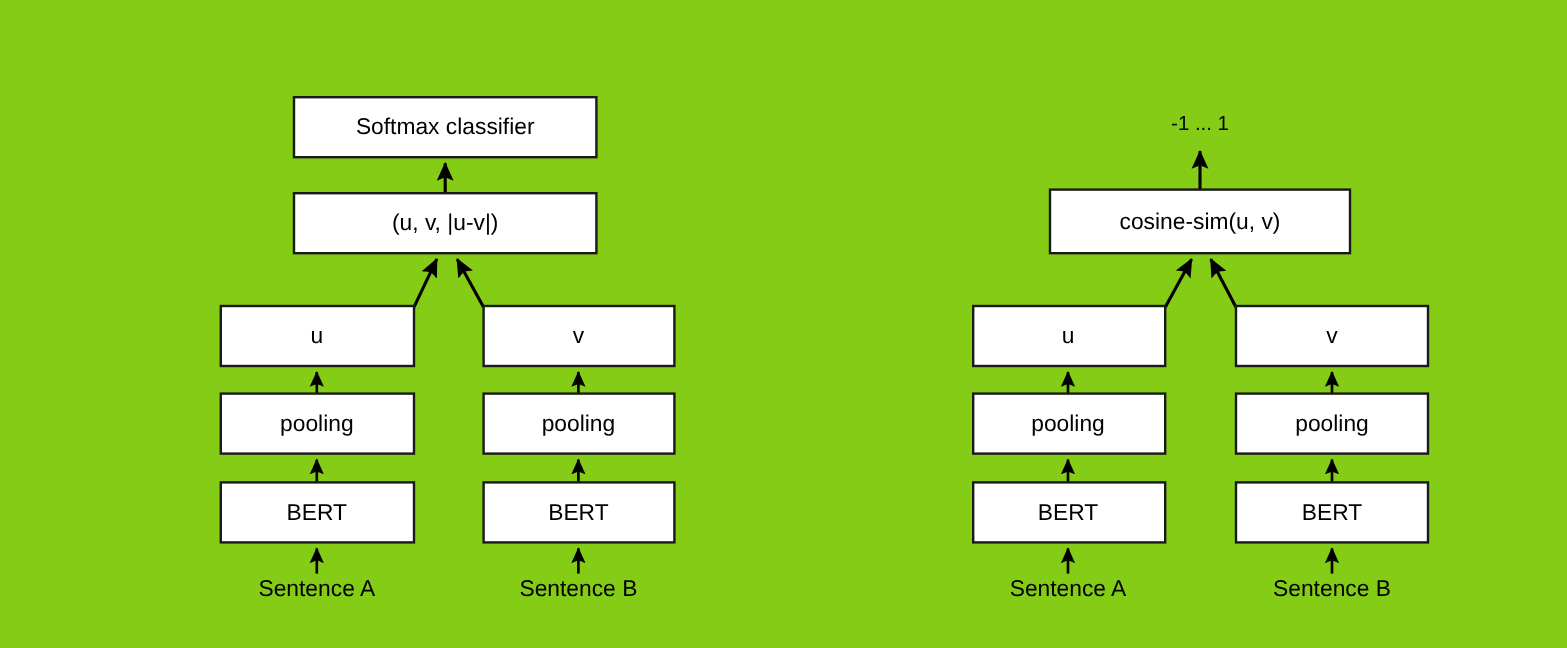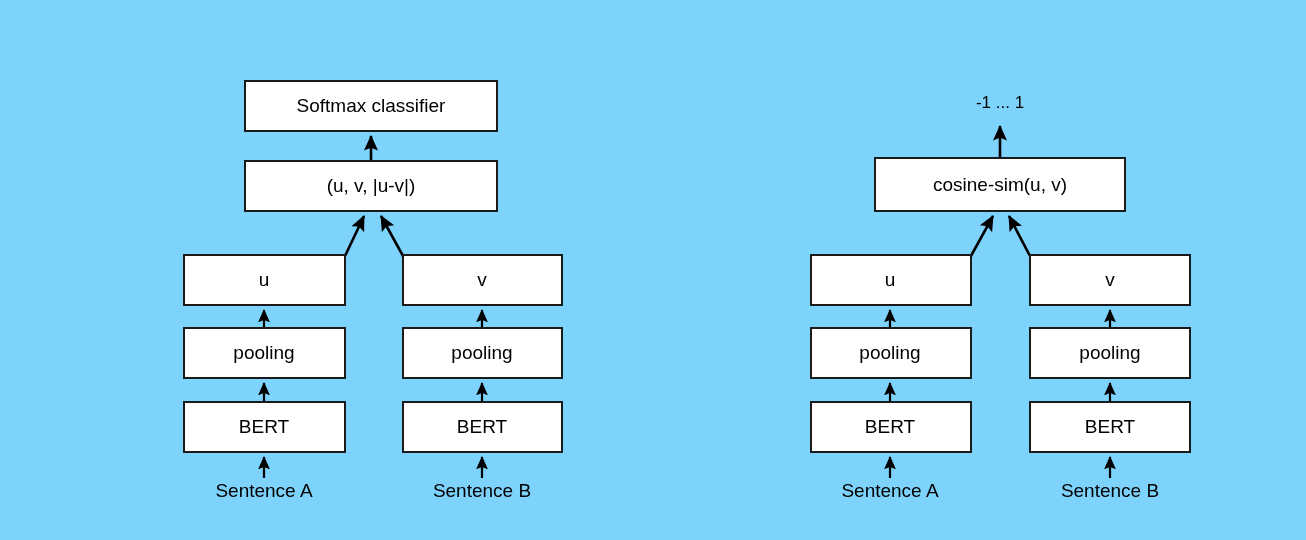--- a/index.html
+++ b/index.html
@@ -10,21 +10,21 @@
   body {
     width: 1306px;
     height: 540px;
     overflow: hidden;
     font-family: "Liberation Sans", sans-serif;
   }
   #diagram-root {
     position: relative;
     width: 1306px;
     height: 540px;
-    background: #7dd3fc;
+    background: #84cc16;
     text-align: center;
   }
   svg#diagram-svg {
     position: absolute;
     top: 0;
     left: 0;
     width: 1306px;
     height: 540px;
     display: block;
   }

